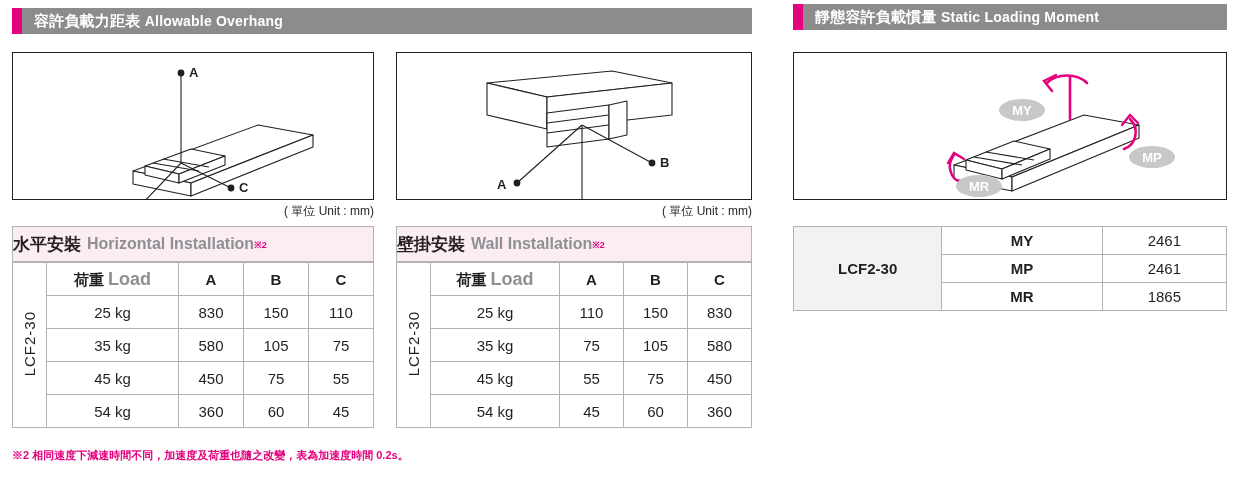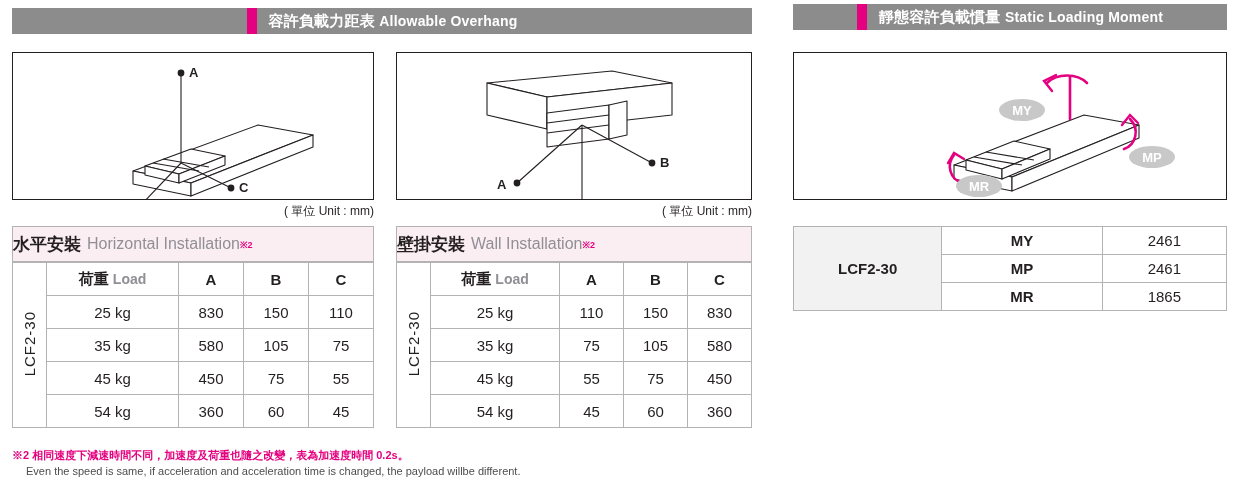--- a/index.html
+++ b/index.html
@@ -12,21 +12,21 @@
     position: relative;
     overflow: hidden;
   }
   .page { position:relative; width:1239px; height:501px; }
 
   
   .sec-header {
     position:absolute;
     height: 26px;
     background:#8c8c8c;
-    display:flex; align-items:center;justify-content:center;
+    display:flex; align-items:center;
   }
   .sec-header .redbar {
     width: 10px; height: 26px; background:#e4007f; flex:none;
   }
   .sec-header .titlewrap {
     padding-left: 12px;
     color:#ffffff;
     font-size: 15px;
     font-weight: bold;
     white-space: nowrap;
@@ -63,40 +63,40 @@
 
   
   .tbl-title {
     height: 36px;
     background: #fbeef2;
     border: 1px solid #b3b3b3;
     display:flex; align-items:center; 
     font-size: 17px; font-weight: bold; color:#231f20;
     white-space: nowrap;
   }
-  .tbl-title .en { color:#8f8f94; font-weight: normal; font-size:16px; margin-left:6px; }
+  .tbl-title .en { color:#8f8f94; font-weight: bold; font-size:16px; margin-left:6px; }
   .tbl-title sup { color:#e4007f; font-size: 9px; vertical-align: super; }
 
   table.grid {
     border-collapse: collapse;
     width: 100%;
     background:#fff;
   }
   table.grid td, table.grid th {
     border: 1px solid #b3b3b3;
     text-align:center;
     font-size: 15px;
     font-weight: normal;
     color:#231f20;
     height: 33px;
     padding: 0;
   }
   .hdr-row td { font-size: 15px; }
   .hdr-row td.load { font-weight:bold; }
-  .load-en { color:#8f8f94; font-weight:bold; font-size:14px;margin-top:37px; }
+  .load-en { color:#8f8f94; font-weight:bold; font-size:18px;margin-top:37px; }
 
   .vert-model {
     writing-mode: vertical-rl;
     transform: rotate(180deg);
     font-size: 15px;
     letter-spacing: 1px;
     white-space: nowrap;
     color:#231f20;
   }
 
@@ -358,16 +358,15 @@
       <tr>
         <td class="axis">MR</td>
         <td>1865</td>
       </tr>
     </tbody>
       </table>
   </div>
 
   <div class="footnote">
     <div class="l1">※2 相同速度下減速時間不同，加速度及荷重也隨之改變，表為加速度時間 0.2s。</div>
-    <div class="l2">Even the speed is same, if acceleration and acceleration time is changed, the payload willbe different.</div>
   </div>
 
 </div>
 
 </body></html>

